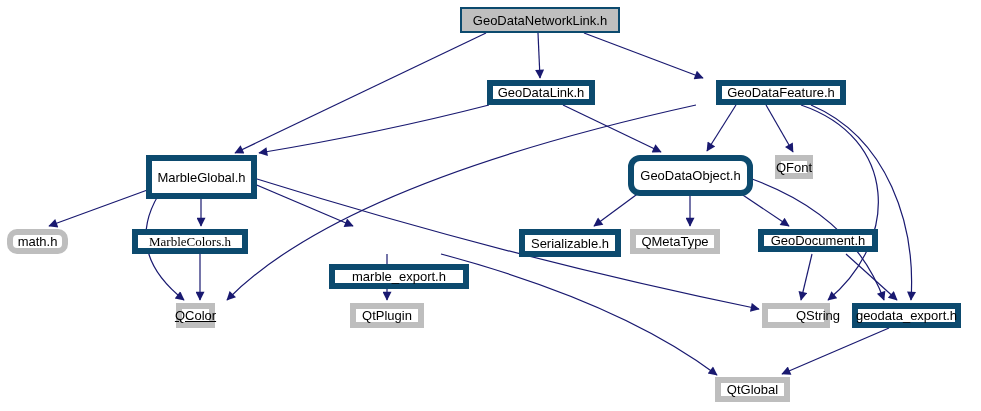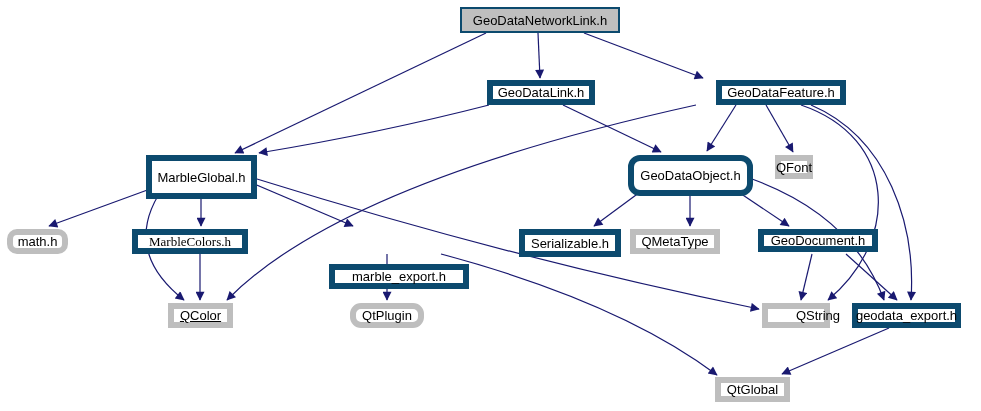--- a/index.html
+++ b/index.html
@@ -95,19 +95,19 @@
       <div class="node internal" style="left: 683px; top: 80px; width: 130px; height: 25px; margin-left: 33px;">GeoDataFeature.h</div>
       <div class="node internal" style="left: 146px; top: 155px; width: 111px; height: 44px;">MarbleGlobal.h</div>
       <div class="node internal" style="left: 628px; top: 155px; width: 125px; height: 41px; border-radius: 12px;">GeoDataObject.h</div>
       <div class="node external" style="left: 775px; top: 155px; width: 38px; height: 24px;">QFont</div>
       <div class="node external" style="left: 7px; top: 229px; width: 61px; height: 25px; border-radius: 10px;">math.h</div>
       <div class="node internal" style="left: 132px; top: 229px; width: 116px; height: 25px; font-family: Liberation Serif, serif;">MarbleColors.h</div>
       <div class="node internal" style="left: 329px; top: 229px; width: 140px; height: 25px; margin-top: 35px;">marble_export.h</div>
       <div class="node internal" style="left: 519px; top: 229px; width: 102px; height: 28px;">Serializable.h</div>
       <div class="node external" style="left: 630px; top: 229px; width: 90px; height: 25px; text-align: center;">QMetaType</div>
       <div class="node internal" style="left: 758px; top: 229px; width: 120px; height: 23px;">GeoDocument.h</div>
-      <div class="node external" style="left: 168px; top: 303px; width: 65px; height: 25px; text-decoration: underline;">QColor</div>
-      <div class="node external" style="left: 350px; top: 303px; width: 74px; height: 25px; border-radius: 11px;">QtPlugin</div>
+      <div class="node external" style="left: 176px; top: 303px; width: 39px; height: 25px; text-decoration: underline;">QColor</div>
+      <div class="node external" style="left: 350px; top: 303px; width: 74px; height: 25px;">QtPlugin</div>
       <div class="node external" style="left: 762px; top: 303px; width: 68px; height: 25px; padding-left: 44px;">QString</div>
       <div class="node internal" style="left: 852px; top: 303px; width: 109px; height: 25px;">geodata_export.h</div>
       <div class="node external" style="left: 715px; top: 377px; width: 75px; height: 25px;">QtGlobal</div>
     </div>
 </div>
 
 </body></html>

